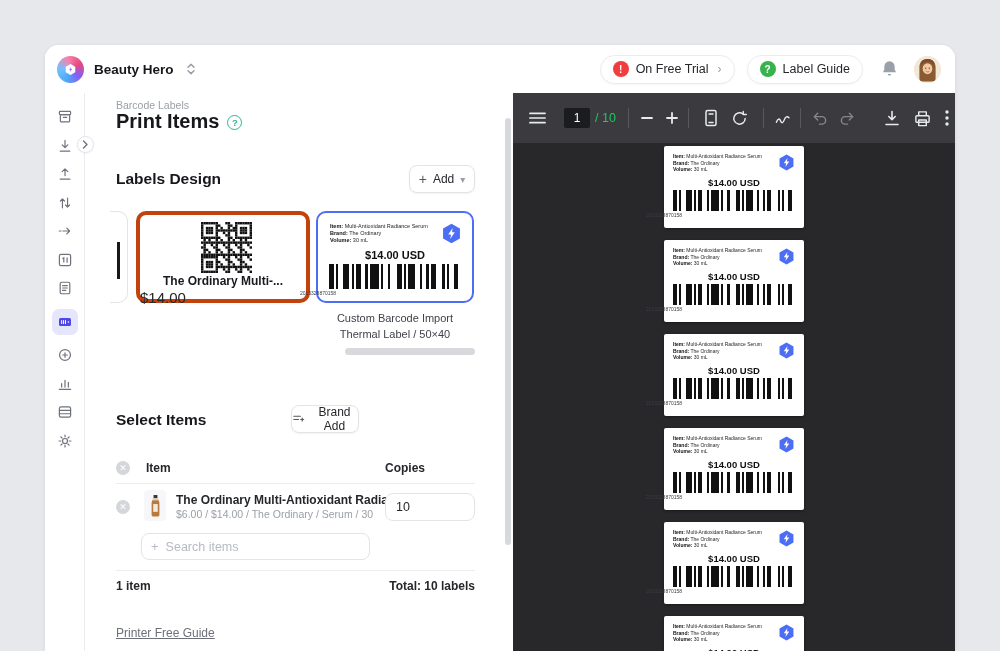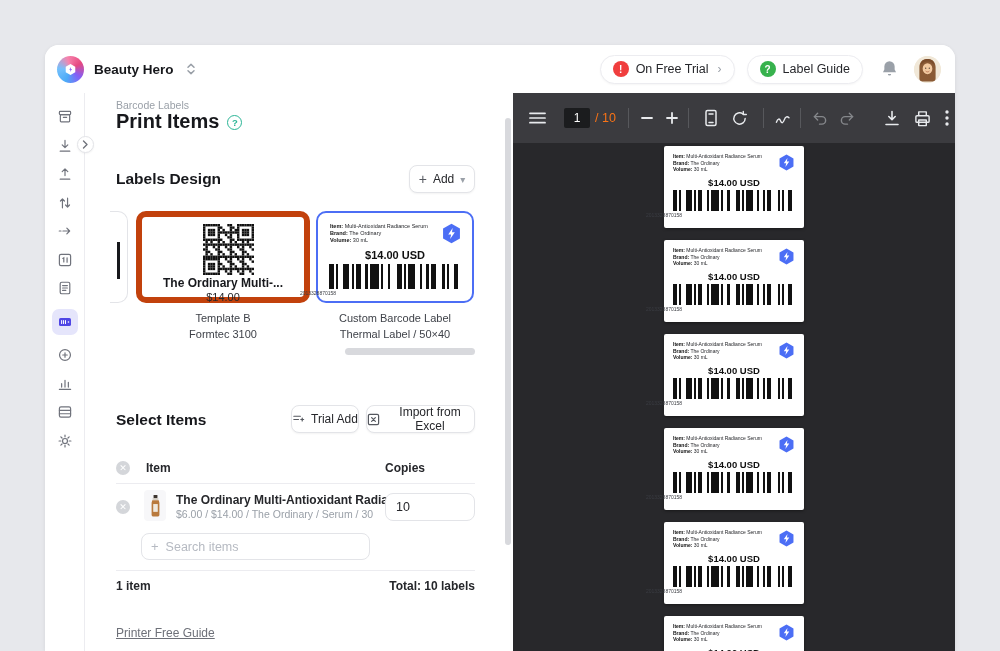--- a/index.html
+++ b/index.html
@@ -38,25 +38,25 @@
   .section-h { font-size:15.5px; font-weight:bold; color:#17181c; }
   .label-design-h { position:absolute; left:31px; top:77px; }
   .btn { border:1px solid #e3e4e8; background:#fff; border-radius:8px; font-size:12px; color:#26272b; display:flex; align-items:center; justify-content:center; gap:6px; box-shadow:0 1px 2px rgba(0,0,0,.05); cursor:pointer; font-family:inherit; }
   .add-btn { position:absolute; left:324px; top:72px; width:66px; height:28px; }
   .add-plus { font-size:14px; color:#55585f; font-weight:normal; }
   .add-chev { color:#9aa0a8; font-size:10px; }
 
   .cards { position:absolute; left:0; top:118px; width:428px; height:92px; }
   .card-partial { position:absolute; left:25px; top:0; width:18px; height:92px; background:#fff; border:1px solid #e3e4e8; border-left:none; border-radius:0 10px 10px 0; }
   .card-partial .bar { position:absolute; left:7px; top:30px; width:2.5px; height:37px; background:#17181c; }
-  .card { position:absolute; top:0; background:#fff; border:6px solid #c2410c; border-radius:10px; cursor:pointer; }
+  .card { position:absolute; top:0; background:#fff; border:4px solid #c2410c; border-radius:10px; cursor:pointer; }
   .card-b { left:51px; width:174px; height:92px; }
   .card-b .qr { position:absolute; left:61px; top:7px; }
   .card-b .t { position:absolute; left:0; top:59px; width:100%; text-align:center; font-size:12px; font-weight:bold; color:#17181c; }
-  .card-b .p { position:absolute; left:0; top:74px; width:100%; text-align:center; font-size:11px; color:#26272b; }
+  .card-b .p { position:absolute; left:0; top:74px; width:100%; text-align:left; font-size:15px; color:#26272b; }
   .card-custom { left:231px; width:158px; height:92px; border:2px solid #4c6ef5; }
 
   .mini-meta { position:absolute; left:12px; top:9px; transform:scale(.55); transform-origin:0 0; width:180%; }
   .mini-meta .ln { font-size:10px; line-height:13.5px; color:#26272b; white-space:nowrap; }
   .mini-meta b { color:#111; }
   .mini-price { position:absolute; left:0; top:36px; width:100%; text-align:center; font-size:11px; font-weight:bold; color:#111; }
   .mini-bc { position:absolute; left:11px; top:51px; width:132px; height:25px; display:flex; align-items:stretch; }
   .mini-num { position:absolute; left:0; top:77px; width:200%; text-align:center; transform:scale(.5); transform-origin:0 0; margin-left:-50%; font-size:10px; color:#3b3d43; }
   .hex-badge { position:absolute; display:flex; }
   .card-custom .hex-badge { right:9px; top:9px; }
@@ -86,21 +86,21 @@
   .sum { position:absolute; top:486px; font-size:12px; font-weight:bold; color:#26272b; }
   .setup-link { position:absolute; left:31px; top:533px; font-size:12px; color:#6d7078; text-decoration:underline; cursor:pointer; }
 
   
   .pdf { position:absolute; left:468px; top:48px; bottom:0; width:442px; background:#28282b; overflow:hidden; }
   .pdf-toolbar { position:absolute; left:0; top:0; width:100%; height:50px; background:#3b3b3f; }
   .tb { position:absolute; top:0; height:50px; display:flex; align-items:center; color:#e8eaed; cursor:pointer; }
   .tb.dim { color:#85878b; cursor:default; }
   .tb-sep { position:absolute; top:15px; width:1px; height:20px; background:#57585c; }
   .page-input { position:absolute; left:51px; top:15px; width:26px; height:20px; background:#1b1c1e; border:none; border-radius:2px; color:#fff; text-align:center; font-size:12px; font-family:inherit; outline:none; }
-  .page-total { position:absolute; left:82px; top:0; height:50px; display:flex; align-items:center; font-size:12.5px; color:#f97316; }
+  .page-total { position:absolute; left:82px; top:0; height:50px; display:flex; align-items:center; font-size:12.5px; color:#22c55e; }
   .pdf-pages { position:absolute; left:0; top:50px; right:0; bottom:0; display:flex; flex-direction:column; align-items:center; padding-top:3px; gap:12px; overflow:hidden; }
   .pdf-label { position:relative; width:140px; height:82px; background:#fff; border-radius:2px; flex:0 0 auto; box-shadow:0 1px 3px rgba(0,0,0,.4); }
   .pdf-label .mini-meta { left:9px; top:7px; transform:scale(.5); width:200%; }
   .pdf-label .mini-meta .ln { line-height:13px; }
   .pdf-label .mini-price { top:31px; font-size:9.5px; }
   .pdf-label .mini-bc { left:9px; top:44px; width:122px; height:21px; }
   .pdf-label .mini-num { top:66px; }
   .pdf-label .hex-badge { right:8px; top:7px; }
 </style>
 </head>
@@ -549,48 +549,35 @@
             <div style="width: 2.27px; flex: 0 0 auto;"></div>
             <div style="width: 2.27px; flex: 0 0 auto; background: rgb(17, 17, 17);"></div>
             <div style="width: 4.54px; flex: 0 0 auto;"></div>
             <div style="width: 4.54px; flex: 0 0 auto; background: rgb(17, 17, 17);"></div>
             <div style="width: 2.27px; flex: 0 0 auto;"></div>
           </div>
         <div class="mini-num">2013328870158</div>
       </div>
     </div>
 
-    <div class="caption caption-b">
-      <div>Template B</div>
-      <div>Formtec 3100</div>
-    </div>
     <div class="caption caption-custom">
-      <div>Custom Barcode Label</div>
+      <div>Custom Barcode Import</div>
       <div>Thermal Label / 50×40</div>
     </div>
     <div class="hscroll"></div>
     <div class="vscroll"></div>
 
     <div class="section-h select-items-h">Select Items</div>
     <button class="btn bulk-btn">
       <span class="btn-ic">
           <svg width="13" height="13" viewBox="0 0 14 14" fill="none" stroke="currentColor" stroke-width="1.3" stroke-linecap="round">
             <path d="M2 3.5h7M2 7h5M9.5 7h3M11 5.5v3"></path>
           </svg>
         </span>
-      <span>Trial Add</span>
-    </button>
-    <button class="btn import-btn">
-      <span class="btn-ic">
-          <svg width="13" height="13" viewBox="0 0 14 14" fill="none" stroke="currentColor" stroke-width="1.3" stroke-linecap="round">
-            <rect x="1.5" y="1.5" width="11" height="11" rx="1.5"></rect>
-            <path d="M5 5l4 4M9 5l-4 4"></path>
-          </svg>
-        </span>
-      <span>Import from Excel</span>
+      <span>Brand Add</span>
     </button>
 
     <div class="col-head" style="left:31px;">
         <span class="x-circ">✕</span>
       </div>
     <div class="col-head" style="left:61px;">Item</div>
     <div class="col-head" style="left:300px;">Copies</div>
     <div class="hr" style="top:390px;"></div>
 
     <div>

